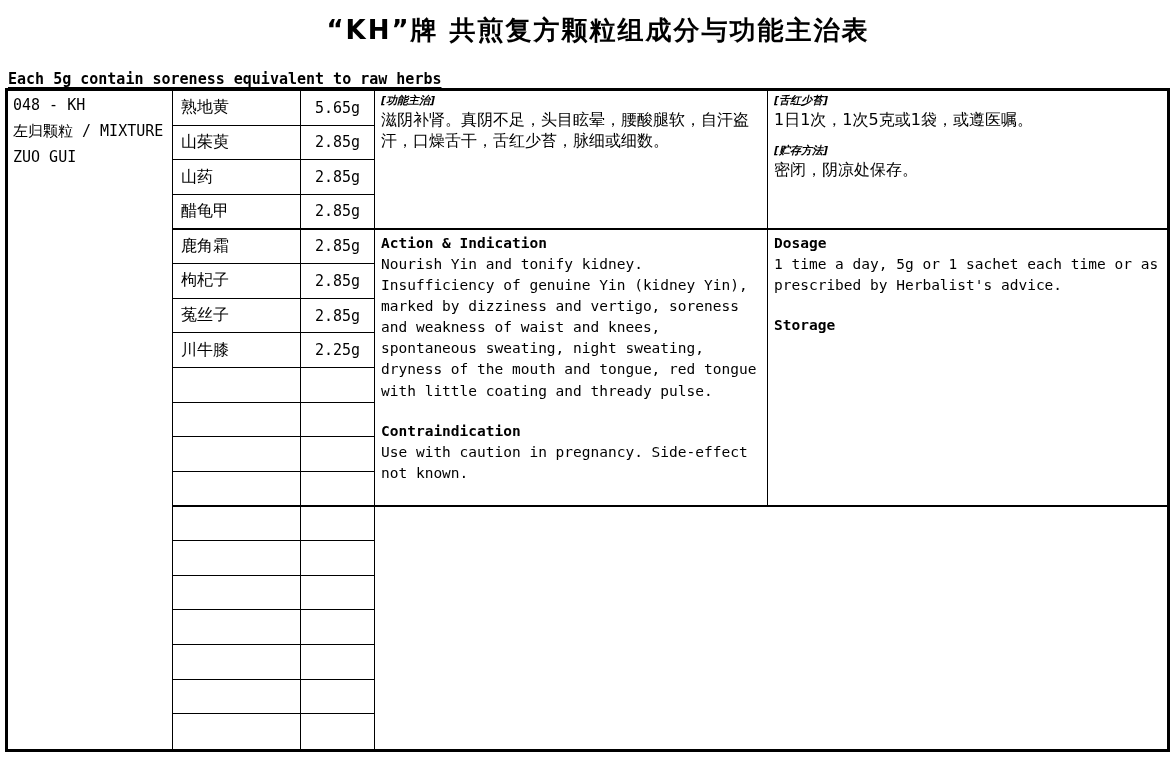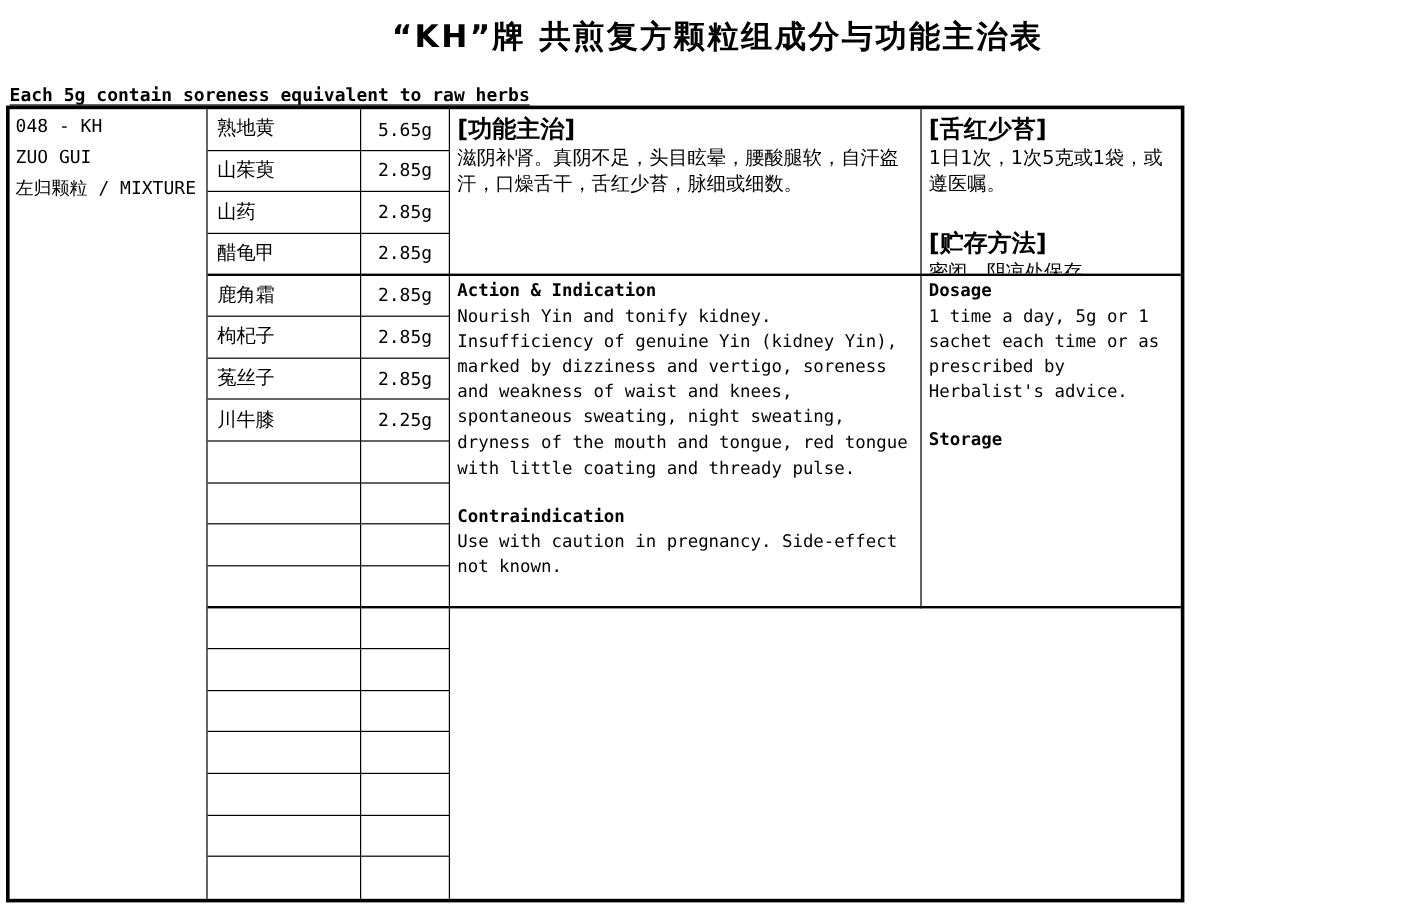--- a/index.html
+++ b/index.html
@@ -13,21 +13,21 @@
     text-align:center; font-size:26px; font-weight:bold;
     font-family:"DejaVu Sans","Liberation Sans",sans-serif;
     letter-spacing:2px;
   }
   .subtitle {
     position:absolute; top:70px; left:8px;
     font-size:15px; font-weight:bold;
     text-decoration:underline; text-underline-offset:3px;
   }
   .tbl {
-    position:absolute; left:5px; top:88px; width:982px; height:664px;
+    position:absolute; left:5px; top:88px; width:1165px; height:664px;
     border:3px solid #000;
     display:grid;
     grid-template-columns:165px 128px 74px 393px 1fr;
     grid-template-rows:repeat(19, 1fr);
   }
   .cell { border-right:1px solid #000; border-bottom:1px solid #000; overflow:hidden; }
   .nr { border-right:none; }
   .nb { border-bottom:none; }
   .b2 { border-bottom-width:2px; }
   .product-cell { padding:2px 5px; font-size:15px; line-height:1.72; }
@@ -40,35 +40,35 @@
     font-size:15px;
     display:flex; align-items:center; justify-content:center;
   }
   .sec { padding:3px 6px; }
   .sec-h { font-weight:bold; }
   .sp { margin-top:1.3em; }
   .zh {
     font-size:16px; line-height:1.33;
     font-family:"DejaVu Sans","Liberation Sans",sans-serif;
   }
-  .zh .sec-h { font-size:20px; }
+  .zh .sec-h { font-size:11px;font-style:italic; }
   .en { font-size:14.5px; line-height:1.46; }
 </style>
 </head>
 <body>
 
 <div class="title">“KH”牌 共煎复方颗粒组成分与功能主治表</div>
 <div class="subtitle">Each 5g contain soreness equivalent to raw herbs</div>
 
 <div class="tbl">
 
   <div class="cell nb product-cell" style="grid-area:1/1/20/2">
     <div>048 - KH</div>
+    <div>左归颗粒 / MIXTURE</div>
     <div>ZUO GUI</div>
-    <div>左归颗粒 / MIXTURE</div>
   </div>
 
   <div class="cell name-cell" style="grid-area:1/2">熟地黄</div>
   <div class="cell amt-cell" style="grid-area:1/3">5.65g</div>
   <div class="cell name-cell" style="grid-area:2/2">山茱萸</div>
   <div class="cell amt-cell" style="grid-area:2/3">2.85g</div>
   <div class="cell name-cell" style="grid-area:3/2">山药</div>
   <div class="cell amt-cell" style="grid-area:3/3">2.85g</div>
   <div class="cell name-cell b2" style="grid-area:4/2">醋龟甲</div>
   <div class="cell amt-cell b2" style="grid-area:4/3">2.85g</div>

